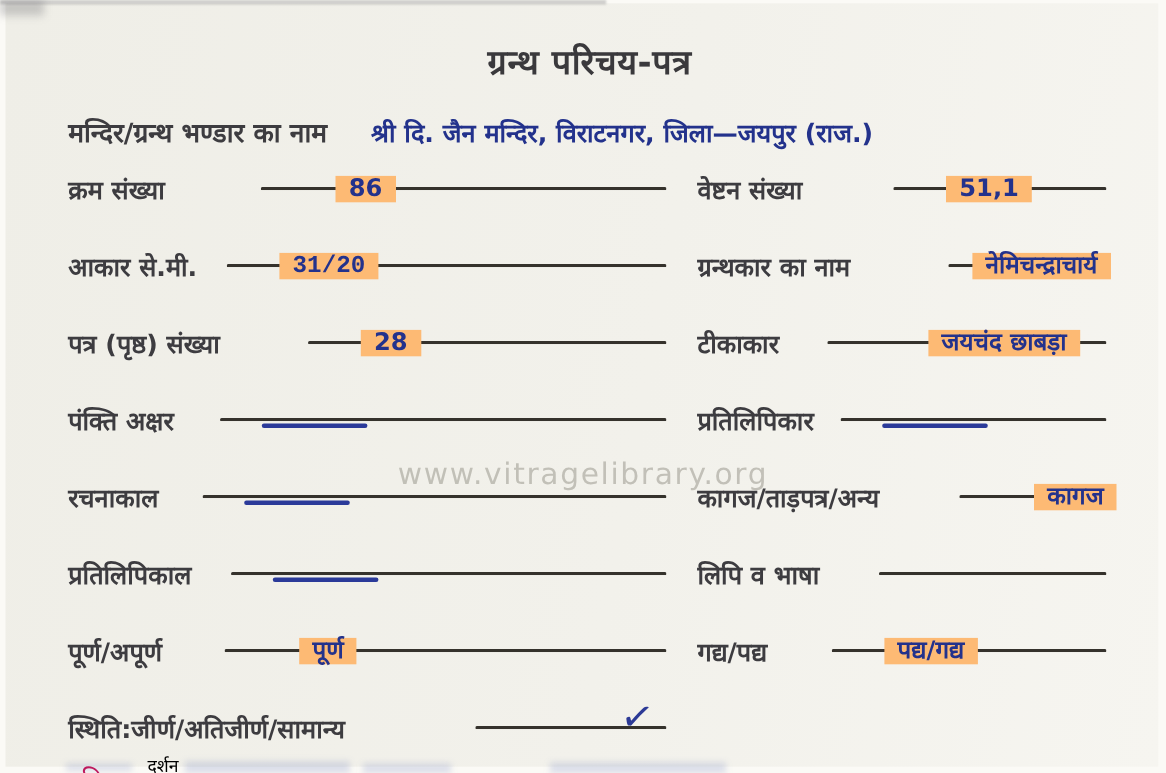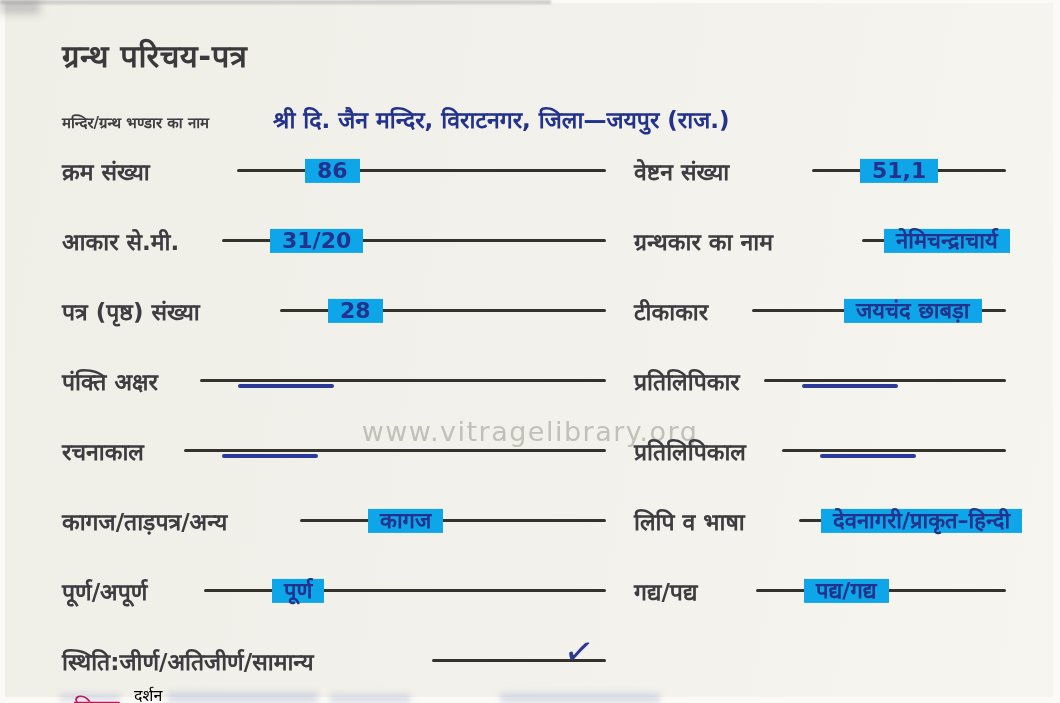--- a/index.html
+++ b/index.html
@@ -17,43 +17,43 @@
     position:absolute; left:0; top:0; width:52%; height:4px;
     background:rgba(90,90,95,.28); filter:blur(1px);
   }
   .edge-shadow-corner {
     position:absolute; left:0; top:0; width:40px; height:14px;
     background:rgba(70,70,80,.25); filter:blur(4px);
   }
   .form { position:absolute; left:62px; top:34px; width:948px; z-index:2; }
 
   .title {
-    font-size:31px; font-weight:700; color:#3a393c;
+    text-align:center; font-size:31px; font-weight:700; color:#3a393c;
     letter-spacing:.5px; white-space:nowrap;
   }
 
   .header-row { display:flex; align-items:baseline; margin-top:27px; white-space:nowrap; }
-  .header-row .label { font-size:15px; font-weight:600; color:#3d3c40; }
-  .header-row .hvalue { font-size:23px; font-weight:600; color:#23328c; margin-left:64px; }
+  .header-row .label { font-size:24px; font-weight:600; color:#3d3c40; }
+  .header-row .hvalue { font-size:23px; font-weight:600; color:#23328c; margin-left:40px; }
 
   .grid { margin-top:13px; display:grid; grid-template-columns:548px 1fr;gap:24px; }
   .field { position:relative; height:46px; white-space:nowrap; }
   .field .label {
     position:absolute; left:0; top:50%; transform:translateY(-50%);
     font-size:23px; font-weight:600; color:#3d3c40; z-index:2;
   }
   .field .fill { position:absolute; top:0; bottom:0; right:4px; z-index:1; }
   .field .rule {
     position:absolute; left:0; right:0; top:21px; height:0;
     border-top:3px solid #35322c; border-radius:2px;
   }
   .field .value {
     position:absolute; top:50%; transform:translateY(-50%);
     font-size:22px; font-weight:600; color:#23328c; z-index:3;
-    background:#0ea5e9; padding:0 12px; line-height:1.1;
+    background:#fdba74; padding:0 12px; line-height:1.1;
   }
   .off-s  { left:22px; }
   .off-m  { left:48px; }
   .off-l  { left:68px; }
   .off-xl { left:92px; }
   .pen-dash {
     position:absolute; left:38px; top:26px; width:96px; height:4px;
     background:#2b3a99; border-radius:2px; z-index:3;
   }
   .checkmark {
@@ -104,21 +104,21 @@
     <div class="field">
       <span class="label">वेष्टन संख्या</span>
       <span class="fill" style="left:178px;">
           <span class="rule"></span>
           <span class="value off-m">51,1</span>
         </span>
     </div>
 
     <div class="field">
       <span class="label">आकार से.मी.</span>
-      <span class="fill" style="left:160px;">
+      <span class="fill" style="left:144px;font-family:Liberation Mono, monospace;">
           <span class="rule"></span>
           <span class="value off-m">31/20</span>
         </span>
     </div>
 
     <div class="field">
       <span class="label">ग्रन्थकार का नाम</span>
       <span class="fill" style="left:228px;">
           <span class="rule"></span>
           <span class="value off-s">नेमिचन्द्राचार्य</span>
@@ -156,39 +156,38 @@
     </div>
     <div class="field">
       <span class="label">रचनाकाल</span>
       <span class="fill" style="left:122px;">
           <span class="rule"></span>
           <span class="pen-dash"></span>
         </span>
     </div>
 
     <div class="field">
+      <span class="label">कागज/ताड़पत्र/अन्य</span>
+      <span class="fill" style="left:238px;">
+          <span class="rule"></span>
+          <span class="value off-l">कागज</span>
+        </span>
+    </div>
+    <div class="field">
       <span class="label">प्रतिलिपिकाल</span>
       <span class="fill" style="left:148px;">
           <span class="rule"></span>
           <span class="pen-dash"></span>
         </span>
     </div>
-    <div class="field">
-      <span class="label">कागज/ताड़पत्र/अन्य</span>
-      <span class="fill" style="left:238px;">
-          <span class="rule"></span>
-          <span class="value off-l">कागज</span>
-        </span>
-    </div>
 
     <div class="field">
       <span class="label">लिपि व भाषा</span>
       <span class="fill" style="left:165px;">
           <span class="rule"></span>
-          <span class="value off-s">देवनागरी/प्राकृत–हिन्दी</span>
         </span>
     </div>
     <div class="field">
       <span class="label">पूर्ण/अपूर्ण</span>
       <span class="fill" style="left:142px;">
           <span class="rule"></span>
           <span class="value off-l">पूर्ण</span>
         </span>
     </div>
 

